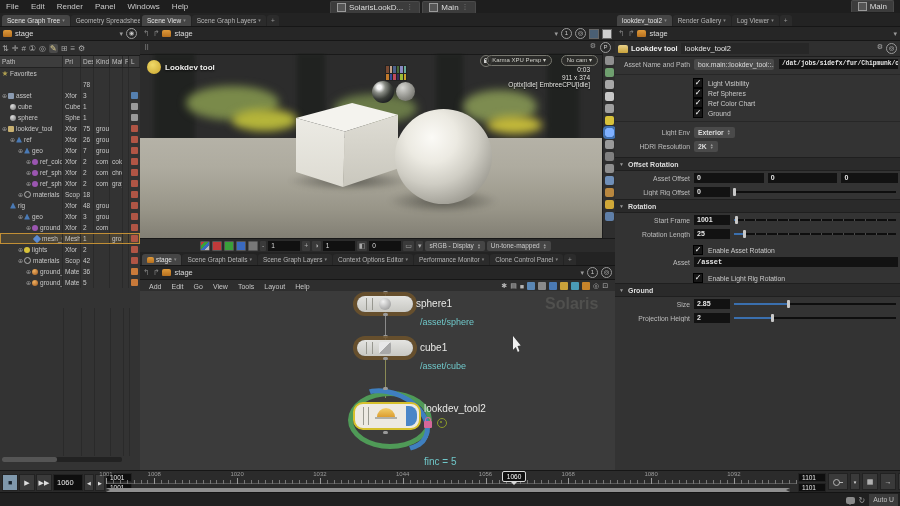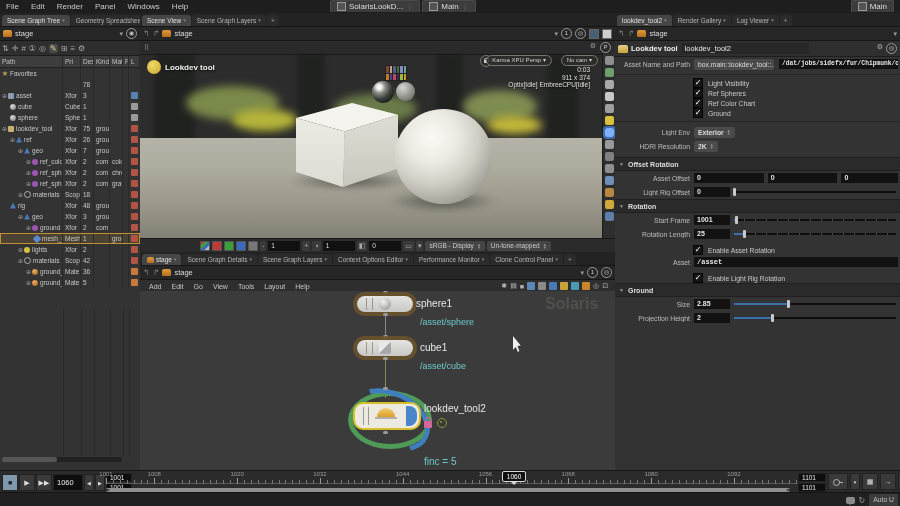--- a/index.html
+++ b/index.html
@@ -3,21 +3,21 @@
 <meta charset="utf-8">
 <style>
   html,body{margin:0;padding:0;background:#222;}
   #app{position:relative;width:900px;height:506px;background:#2d2d2d;overflow:hidden;
        font-family:"Liberation Sans","DejaVu Sans",sans-serif;color:#c6c6c6;font-size:7px;}
   .abs{position:absolute;}
   
   #menubar{left:0;top:0;width:900px;height:13px;background:#1e1e1e;border-bottom:1px solid #111;
            display:flex;align-items:center;}
   .menu-item{padding:0 6px;font-size:8px;color:#c9c9c9;}
-  #desktop-tabs{position:absolute;left:330px;top:0;height:13px;display:flex;align-items:flex-start;gap:2px;}
+  #desktop-tabs{position:absolute;left:330px;top:0;height:13px;display:flex;align-items:center;gap:2px;}
   .dtab{display:flex;align-items:center;gap:3px;background:#3c3c3c;border:1px solid #4a4a4a;border-bottom:none;
         height:11px;padding:0 6px;font-size:8px;color:#ddd;border-radius:2px 2px 0 0;}
   .dtab .dots{color:#8a8a8a;font-size:7px;}
   .wicon{display:inline-block;width:7px;height:7px;border:1px solid #9a9a9a;background:#555;}
   #right-window-tab{position:absolute;right:6px;top:0;}
   
   .ptabbar{display:flex;align-items:flex-end;background:#232323;height:13px;border-bottom:1px solid #161616;padding-left:2px;gap:1px;overflow:hidden;}
   .ptab{background:#2b2b2b;color:#b5b5b5;height:11px;line-height:11px;padding:0 5px;border-radius:3px 3px 0 0;
         font-size:6.5px;white-space:nowrap;display:flex;align-items:center;gap:2px;}
   .ptab.act{background:#454545;color:#e2e2e2;}

